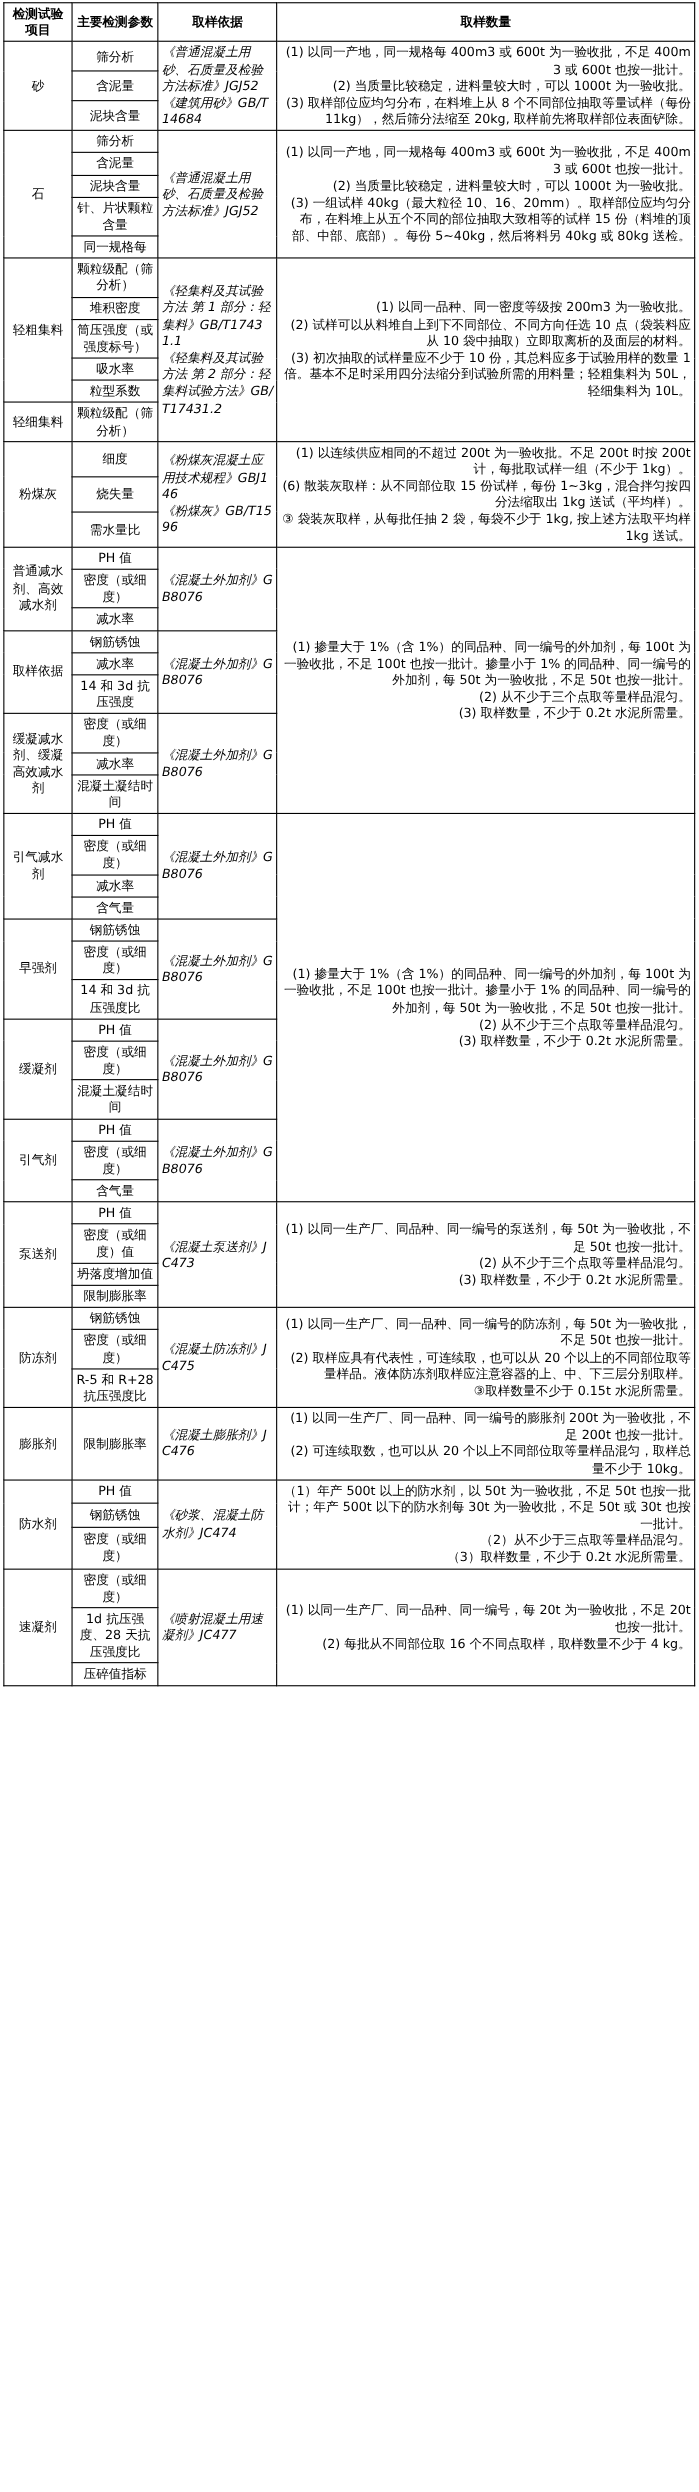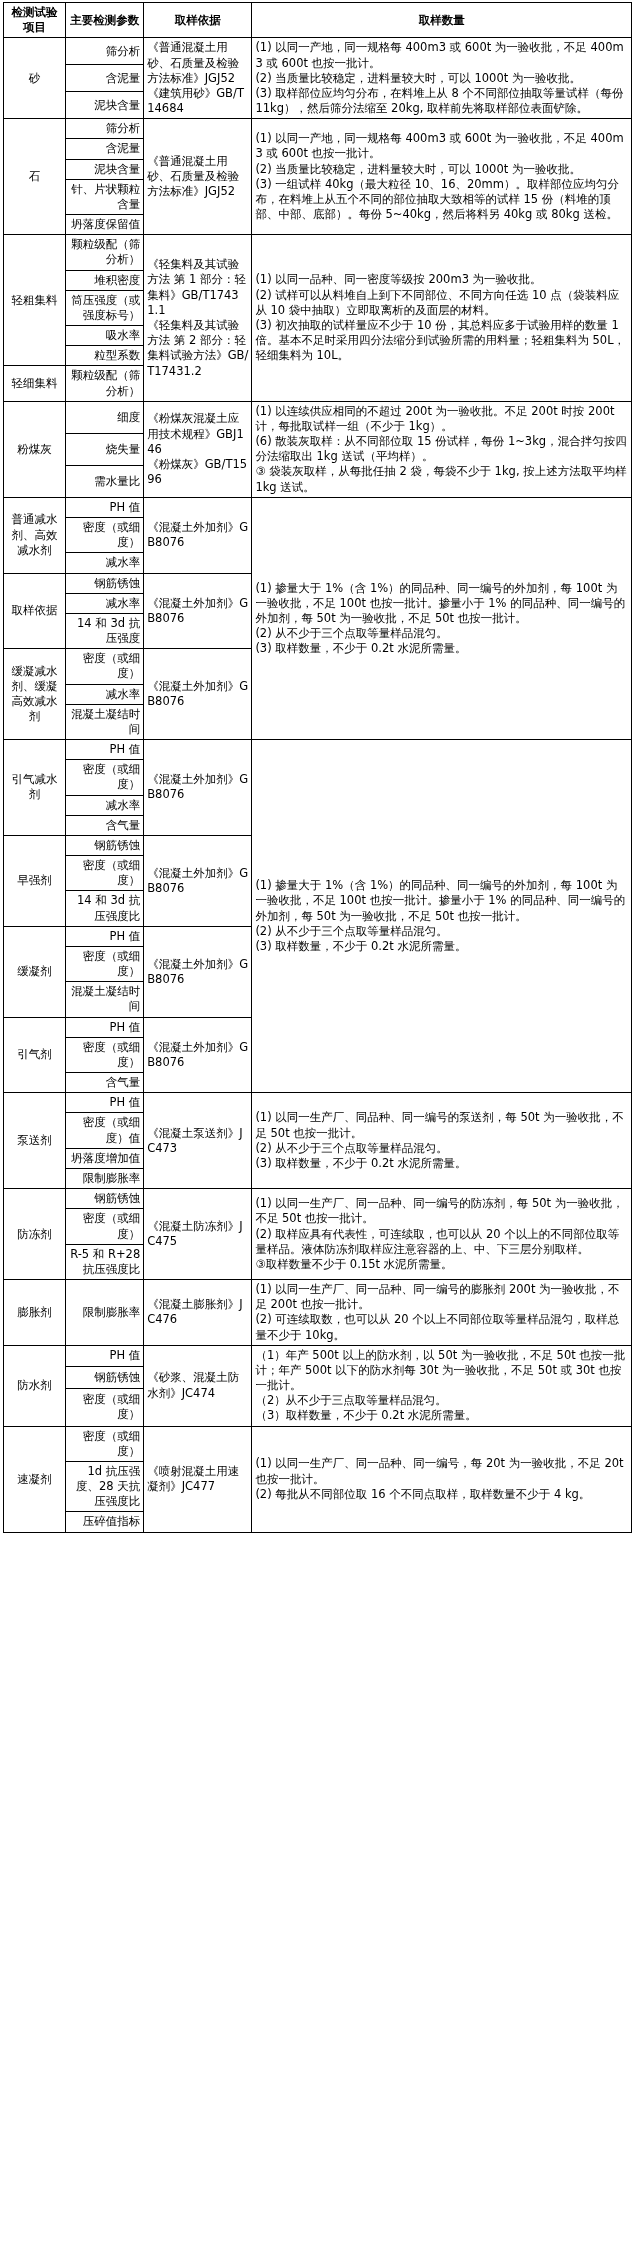--- a/index.html
+++ b/index.html
@@ -41,31 +41,32 @@
   col.c1 { width: 78px; }
   col.c2 { width: 108px; }
   col.c3 { width: 379px; }
 
   td.cat {
     text-align: center;
     font-size: 12px;
     line-height: 1.35;
   }
   td.item {
-    text-align: right;
+    text-align: center;
     font-size: 11.5px;
     line-height: 1.3;
   }
   td.basis {
     text-align: left;
     font-size: 11px;
     line-height: 1.35;
+    font-style: italic;
   }
   td.qty {
-    text-align: left;
+    text-align: right;
     font-size: 11.5px;
     line-height: 1.42;
     padding: 3px 4px;
   }
   td.qty .ln { display: block; }
 </style>
 </head>
 <body>
 
 <div class="page">
@@ -119,21 +120,21 @@
         <tr>
           <td class="item">含泥量</td>
         </tr>
         <tr>
           <td class="item">泥块含量</td>
         </tr>
         <tr>
           <td class="item">针、片状颗粒含量</td>
         </tr>
         <tr>
-          <td class="item">坍落度保留值</td>
+          <td class="item">同一规格每</td>
         </tr>
         <tr>
           <td class="cat" rowspan="5">轻粗集料</td>
           <td class="item">颗粒级配（筛分析）</td>
           <td class="basis" rowspan="6">
             <div>《轻集料及其试验方法 第 1 部分：轻集料》GB/T17431.1</div>
             <div>《轻集料及其试验方法 第 2 部分：轻集料试验方法》GB/T17431.2</div>
           </td>
           <td class="qty" rowspan="6">
             <span class="ln">(1) 以同一品种、同一密度等级按 200m3 为一验收批。</span>

